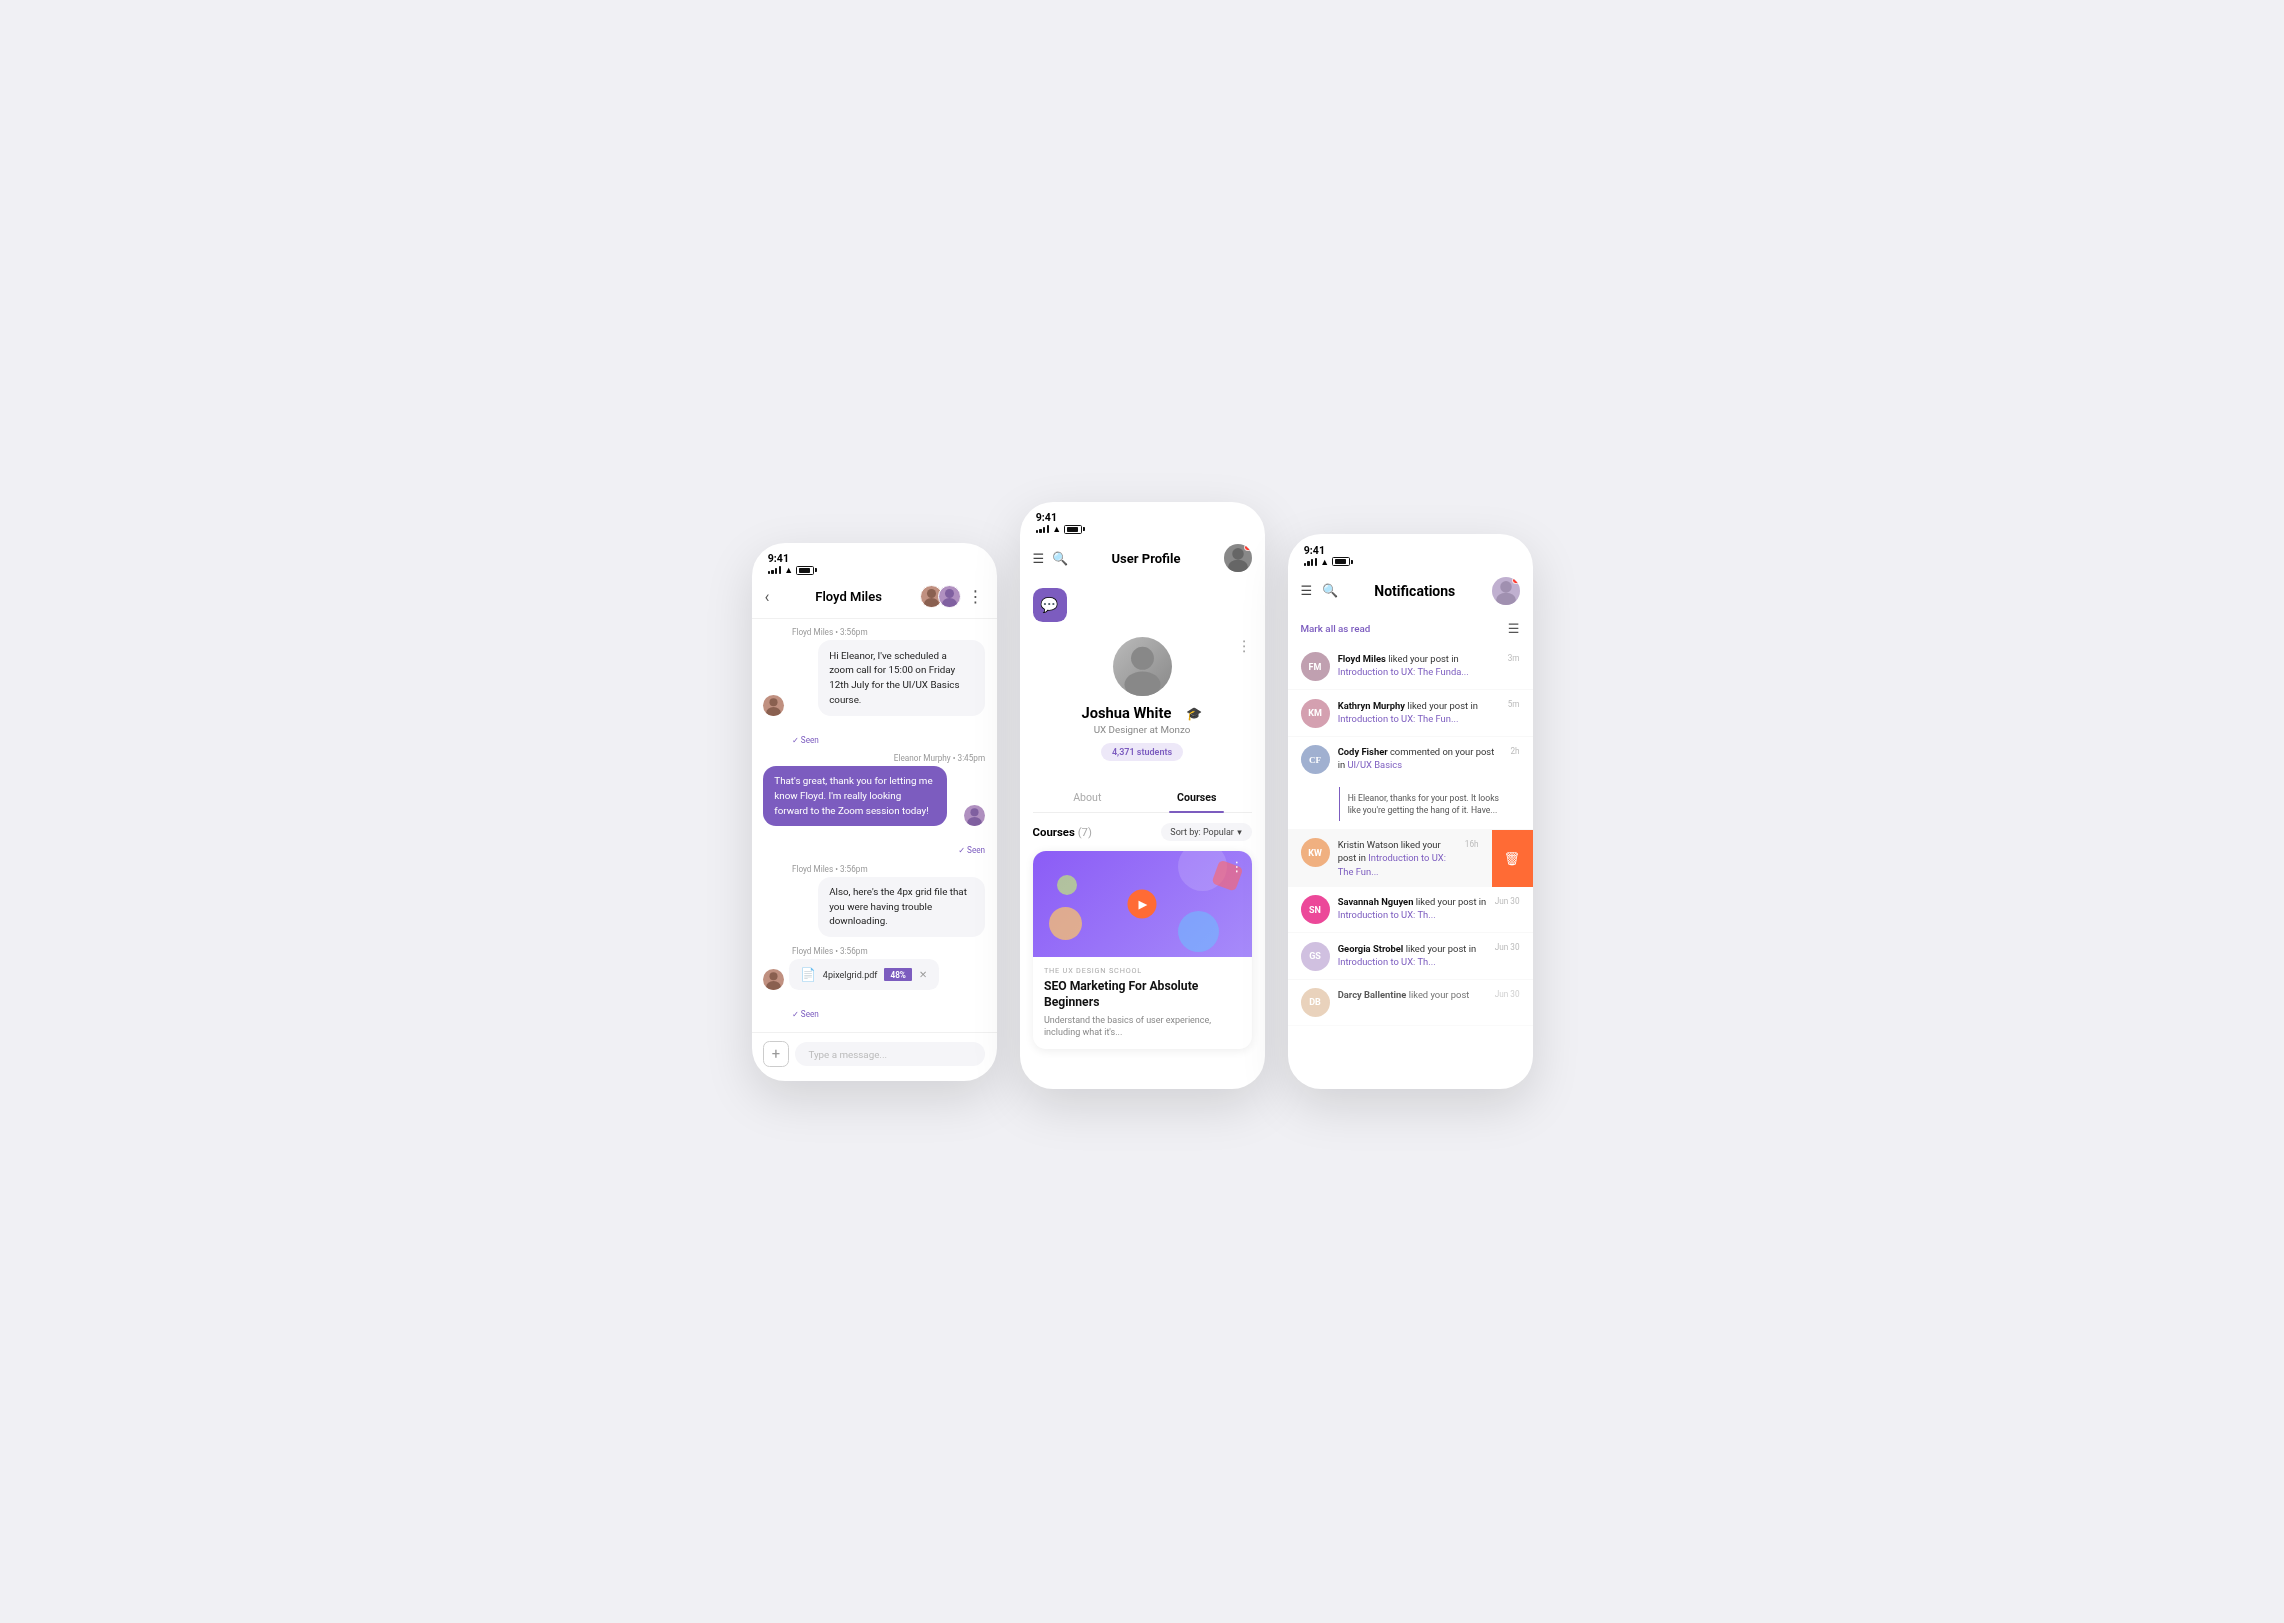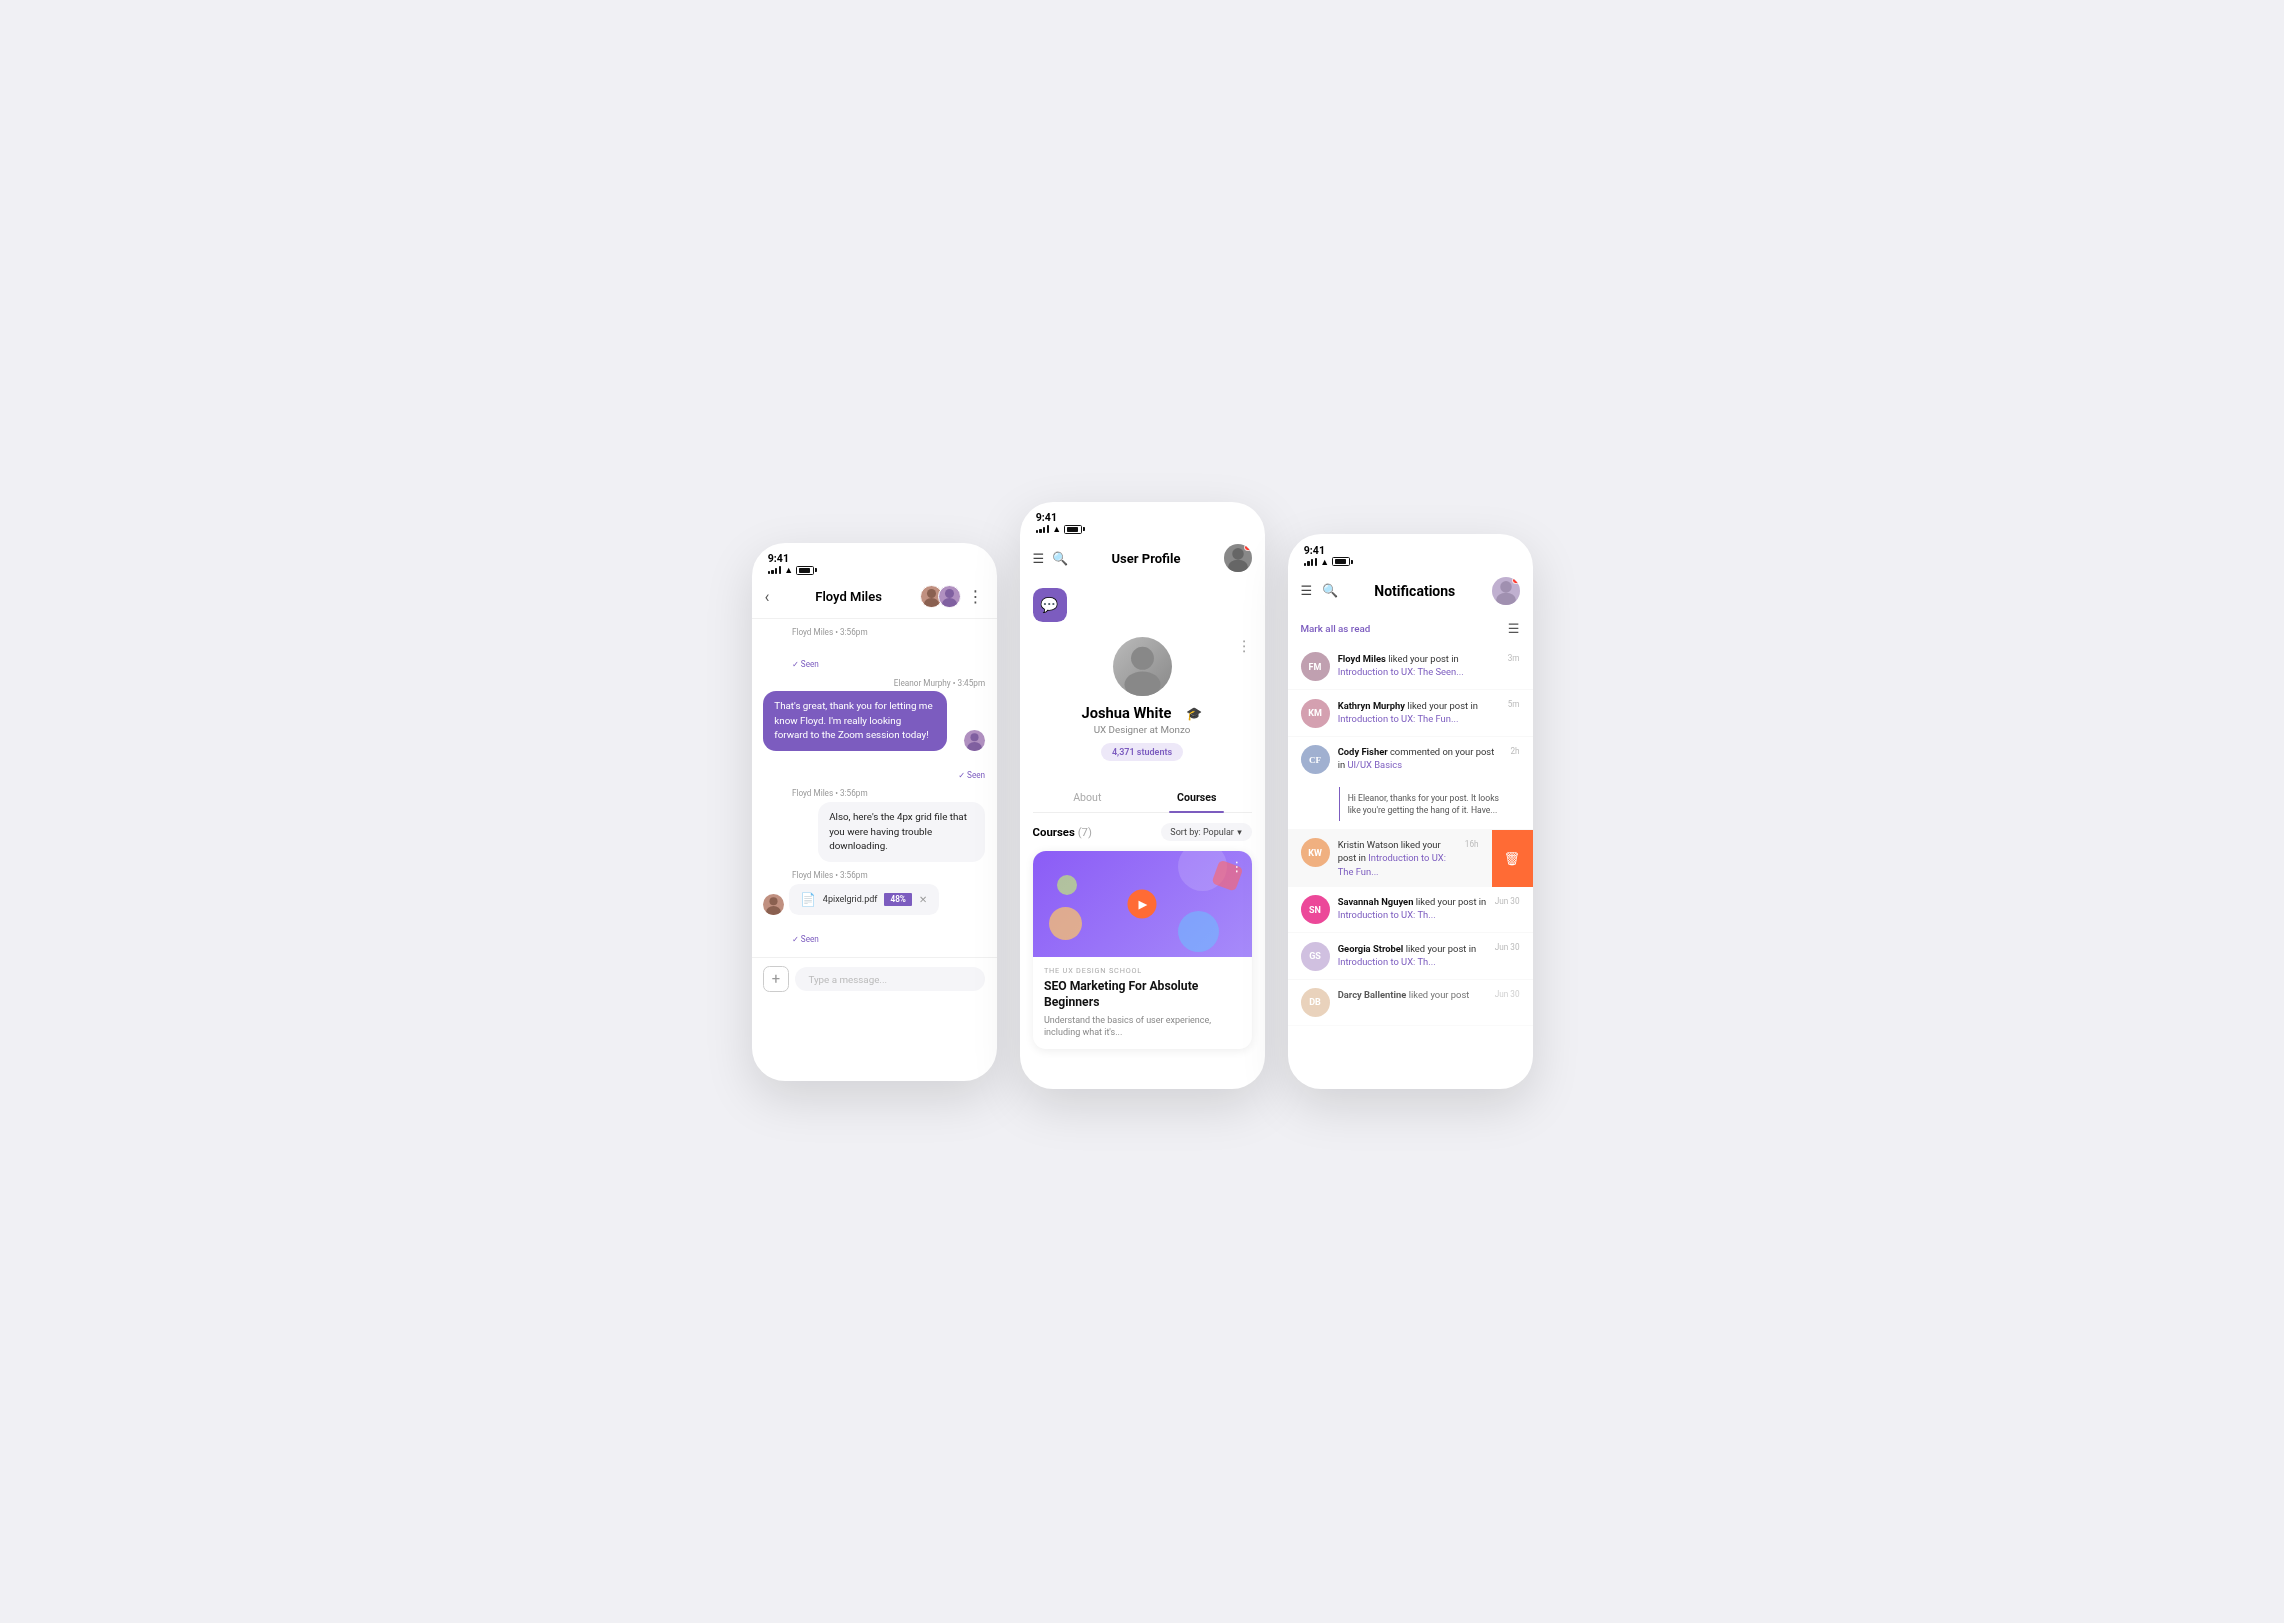--- a/index.html
+++ b/index.html
@@ -449,20 +449,31 @@
           </svg>
         </div>
       </div>
       <span class="chat-more">⋮</span>
     </div>
 
     <div class="chat-messages">
 
       <div class="msg-row">
         <div class="msg-meta left">Floyd Miles • 3:56pm</div>
+        <div class="avatar-row">
+          <div class="mini-avatar" style="background:#c09080;overflow:hidden;">
+            <svg viewBox="0 0 26 26" style="width:100%;height:100%;">
+              <circle cx="13" cy="9" r="5" fill="#8a6050"></circle>
+              <ellipse cx="13" cy="22" rx="9" ry="7" fill="#8a6050"></ellipse>
+            </svg>
+          </div>
+          <div class="msg-bubble received">
+            Hi Eleanor, I've scheduled a zoom call for 15:00 on Friday 12th July for the UI/UX Basics course.
+          </div>
+        </div>
         <div class="msg-seen left">✓ Seen</div>
       </div>
 
       <div class="msg-row">
         <div class="msg-meta" style="text-align:right;">Eleanor Murphy • 3:45pm</div>
         <div style="display:flex;align-items:flex-end;justify-content:flex-end;gap:17px;">
           <div class="msg-bubble sent-purple">
             That's great, thank you for letting me know Floyd. I'm really looking forward to the Zoom session today!
           </div>
           <div class="mini-avatar purple-av" style="background:#b090c0;overflow:hidden;flex-shrink:0;">
@@ -638,21 +649,21 @@
       <span class="mark-read">Mark all as read</span>
       <span class="filter-icon">☰</span>
     </div>
 
     <div class="notif-list">
 
       <div class="notif-item">
         <div class="avatar-person" style="background:#c0a0b0;width:29px;height:29px;font-size:9px;">FM</div>
         <div class="notif-body">
           <div class="notif-text">
-            <b>Floyd Miles</b> liked your post in <a href="#">Introduction to UX: The Seen...</a>
+            <b>Floyd Miles</b> liked your post in <a href="#">Introduction to UX: The Funda...</a>
           </div>
         </div>
         <span class="notif-time">3m</span>
       </div>
 
       <div class="notif-item">
         <div class="avatar-person" style="background:#d4a0b0;width:29px;height:29px;font-size:9px;">KM</div>
         <div class="notif-body">
           <div class="notif-text">
             <b>Kathryn Murphy</b> liked your post in <a href="#">Introduction to UX: The Fun...</a>

